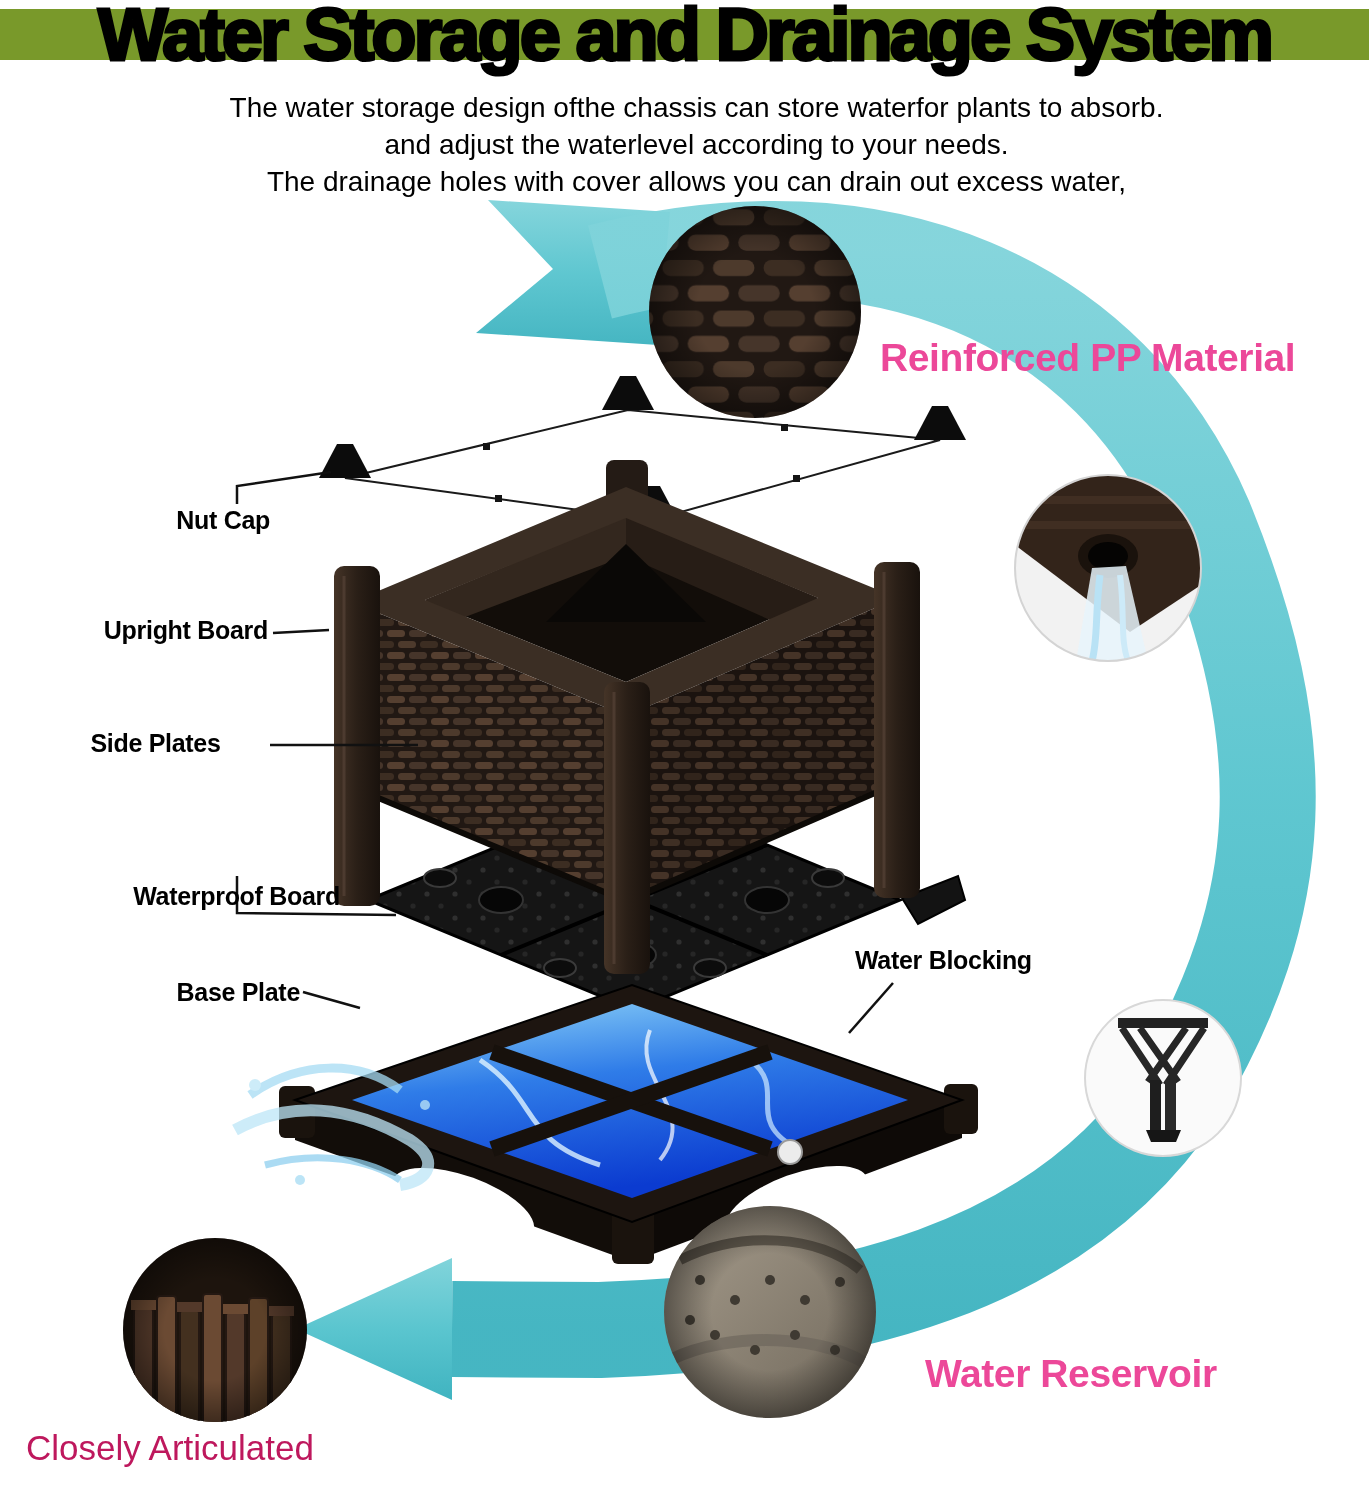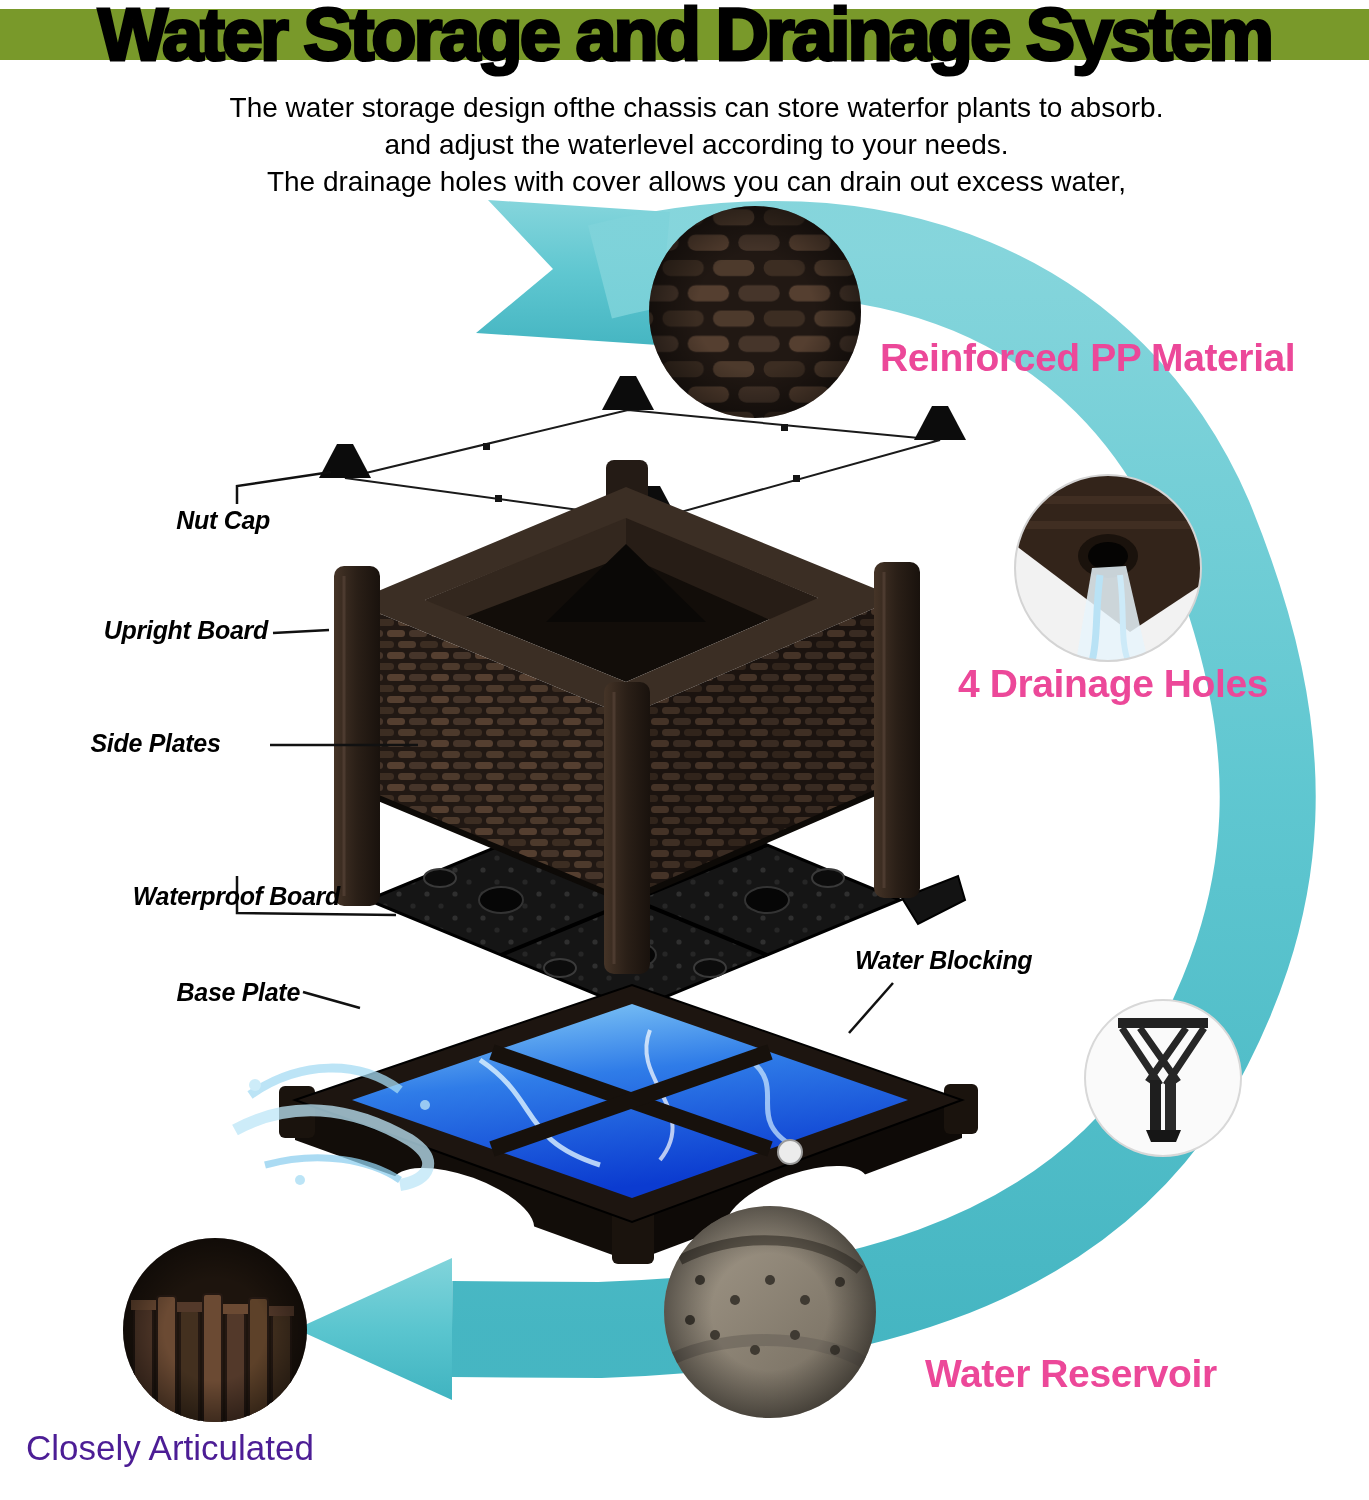--- a/index.html
+++ b/index.html
@@ -12,28 +12,28 @@
     font-size:74px; font-weight:bold; color:#000; letter-spacing:-3px;
     -webkit-text-stroke:3px #000; white-space:nowrap;
   }
   .desc {
     position:absolute; top:90px; left:12px; width:100%; text-align:center;
     font-size:28px; line-height:1.32; color:#000;
   }
   .art { position:absolute; top:0; left:0; width:1369px; height:1500px; }
   .plabel {
     position:absolute; font-weight:bold; font-size:25px; color:#000;
-    letter-spacing:-0.3px; white-space:nowrap;font-style:italic;
+    letter-spacing:-0.3px; white-space:nowrap;
   }
   .flabel {
     position:absolute; font-weight:bold; font-size:39px; color:#ec4899;
     letter-spacing:-0.4px; white-space:nowrap;
   }
   .blabel {
-    position:absolute; font-weight:normal; font-size:35px; color:#4c1d95;
+    position:absolute; font-weight:normal; font-size:35px; color:#be185d;
     white-space:nowrap;
   }
 </style>
 </head>
 <body>
 
 <div class="page">
 
   <div class="header-bar"></div>
   <h1 class="title">Water Storage and Drainage System</h1>
@@ -264,17 +264,16 @@
   </svg>
 
   <div class="plabel" style="top:506px; left:60px; width:210px; text-align:right;">Nut Cap</div>
   <div class="plabel" style="top:616px; left:30px; width:238px; text-align:right;">Upright Board</div>
   <div class="plabel" style="top:729px; left:37px; width:237px; text-align:center;">Side Plates</div>
   <div class="plabel" style="top:843px; left:60px; width:280px; text-align:right;margin-top:39px;">Waterproof Board</div>
   <div class="plabel" style="top:978px; left:60px; width:240px; text-align:right;">Base Plate</div>
   <div class="plabel" style="top:946px; left:855px;">Water Blocking</div>
 
   <div class="flabel" style="top:336px; left:880px;">Reinforced PP Material</div>
-  <div class="flabel" style="top:662px; left:958px; width:260px; text-align:center;">4 Drainage Holes</div>
   <div class="flabel" style="top:1352px; left:882px;margin-left:43px;">Water Reservoir</div>
   <div class="blabel" style="top:1428px; left:26px;">Closely Articulated</div>
 
 </div>
 
 </body></html>

